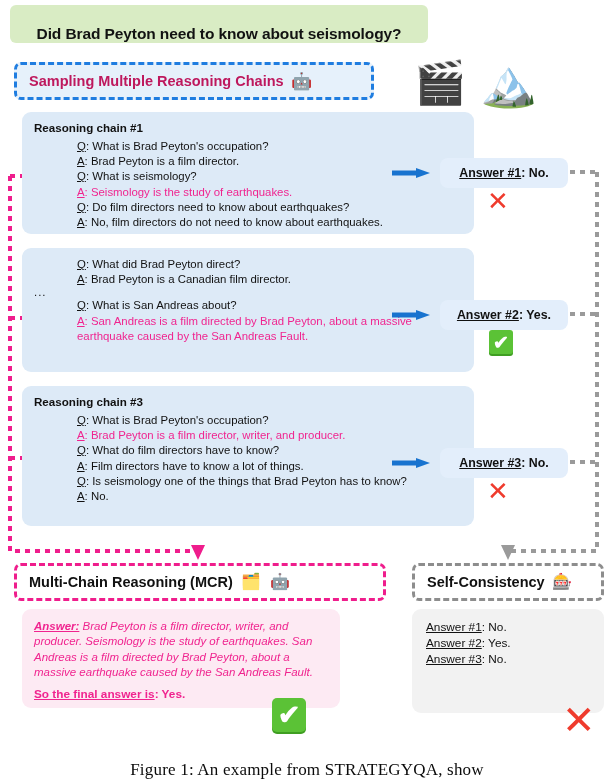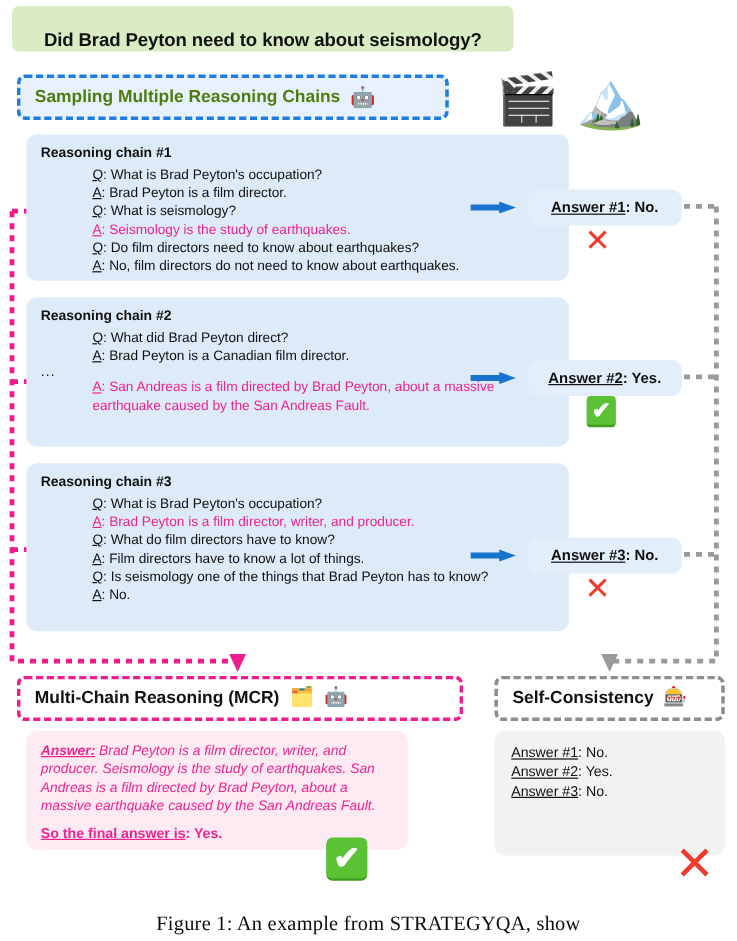--- a/index.html
+++ b/index.html
@@ -23,21 +23,21 @@
 
   
   .pill{
     display:flex;align-items:center;border-radius:7px;box-sizing:border-box;
   }
   #sampling-header{
     left:14px;top:62px;width:360px;height:38px;
     background:#e6f1fb;border:3px dashed #1f7de0;
     padding-left:12px;gap:8px;
   }
-  #sampling-header .ptext{font-size:14.5px;font-weight:bold;color:#4d7c0f;}
+  #sampling-header .ptext{font-size:14.5px;font-weight:bold;color:#be185d;}
   #mcr-header{
     left:14px;top:563px;width:372px;height:38px;
     background:#ffffff;border:3px dashed #ef1d8c;
     padding-left:12px;gap:9px;
   }
   #mcr-header .ptext{font-size:14.5px;font-weight:bold;color:#111;}
   #sc-header{
     left:412px;top:563px;width:192px;height:38px;
     background:#ffffff;border:3px dashed #8d8d8d;
     padding-left:12px;gap:8px;
@@ -167,24 +167,24 @@
   <div class="chain-title">Reasoning chain #1</div>
   <div class="qa-line"><span class="tag">Q</span><span>: What is Brad Peyton's occupation?</span></div>
   <div class="qa-line"><span class="tag">A</span><span>: Brad Peyton is a film director.</span></div>
   <div class="qa-line"><span class="tag">Q</span><span>: What is seismology?</span></div>
   <div class="qa-line pink"><span class="tag">A</span><span>: Seismology is the study of earthquakes.</span></div>
   <div class="qa-line"><span class="tag">Q</span><span>: Do film directors need to know about earthquakes?</span></div>
   <div class="qa-line"><span class="tag">A</span><span>: No, film directors do not need to know about earthquakes.</span></div>
 </div>
 
 <div class="abs chain-card" id="chain-2">
-  <div class="chain-title">Reasoning chain #2</div>
   <div class="qa-line"><span class="tag">Q</span><span>: What did Brad Peyton direct?</span></div>
   <div class="qa-line"><span class="tag">A</span><span>: Brad Peyton is a Canadian film director.</span></div>
   <div class="ellipsis">...</div>
+  <div class="qa-line"><span class="tag">Q</span><span>: What is San Andreas about?</span></div>
   <div class="qa-line pink"><span class="tag">A</span><span>: San Andreas is a film directed by Brad Peyton, about a massive earthquake caused by the San Andreas Fault.</span></div>
 </div>
 
 <div class="abs chain-card" id="chain-3">
   <div class="chain-title">Reasoning chain #3</div>
   <div class="qa-line"><span class="tag">Q</span><span>: What is Brad Peyton's occupation?</span></div>
   <div class="qa-line pink"><span class="tag">A</span><span>: Brad Peyton is a film director, writer, and producer.</span></div>
   <div class="qa-line"><span class="tag">Q</span><span>: What do film directors have to know?</span></div>
   <div class="qa-line"><span class="tag">A</span><span>: Film directors have to know a lot of things.</span></div>
   <div class="qa-line"><span class="tag">Q</span><span>: Is seismology one of the things that Brad Peyton has to know?</span></div>

